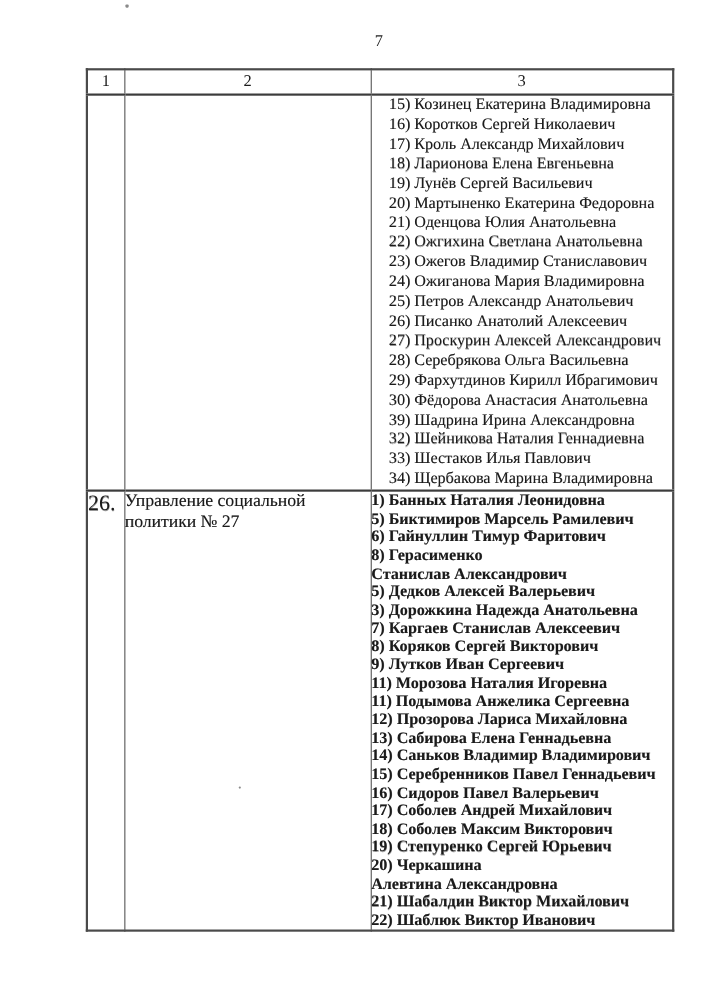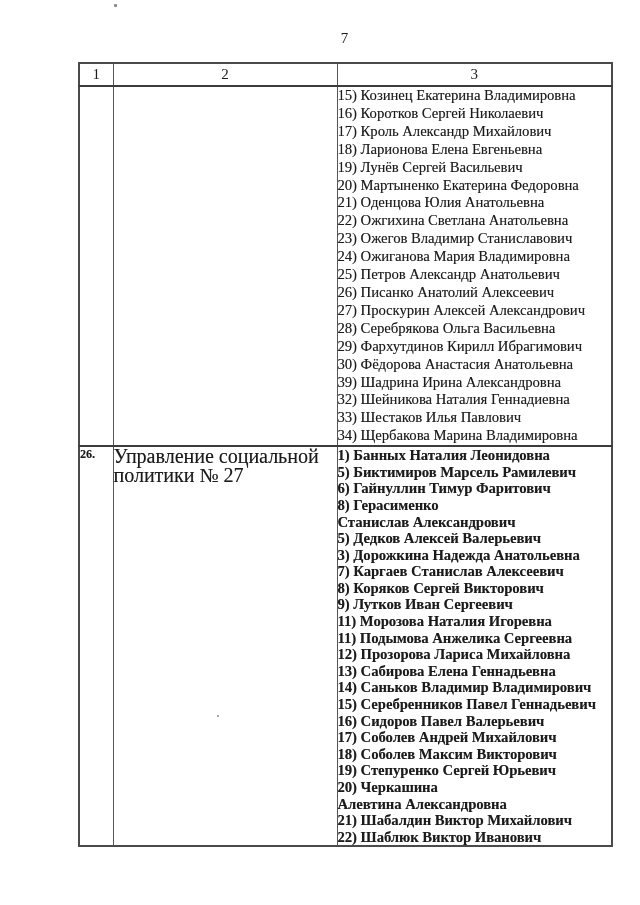--- a/index.html
+++ b/index.html
@@ -42,36 +42,35 @@
     border-bottom: 2px solid #3c3c3c;
   }
   .doc-table td { vertical-align: top; }
   .col-num  { width: 34px; }
   .col-dept { width: 224px; }
   .col-names{ width: 275px; }
   .row-a td { height: 358px; }
   .row-b td { height: 398px; border-top: 2px solid #3c3c3c; }
   .num-cell {
     padding: 2px 0 0 7px;
-    font-size: 12px;
-    font-weight: bold;
+    font-size: 20px;
   }
   .dept-cell {
     padding: 2px 1px 0 5px;
-    font-size: 20px;
+    font-size: 16px;
     line-height: 18.5px;
   }
   .names-cell { padding: 1px 2px 0 4px; }
   .name-line {
     white-space: nowrap;
     font-size: 14.6px;
     text-shadow: 0.25px 0.25px 0 rgba(20,20,20,0.45);
   }
   .dept-cell, .num-cell { text-shadow: 0.25px 0.25px 0 rgba(20,20,20,0.45); }
-  .row-a .name-line { line-height: 17.9px; }
+  .row-a .name-line { line-height: 17.9px; margin-left: 16px; }
   .row-b .name-line { line-height: 16.6px; font-weight: bold; }
   .speck {
     position: absolute;
     background: #8a8a8a;
     border-radius: 1px;
   }
   .speck-top    { left: 114px; top: 4px;   width: 3px; height: 3px; }
   .speck-middle { left: 217px; top: 715px; width: 2px; height: 2px; }
 </style>
 </head>

